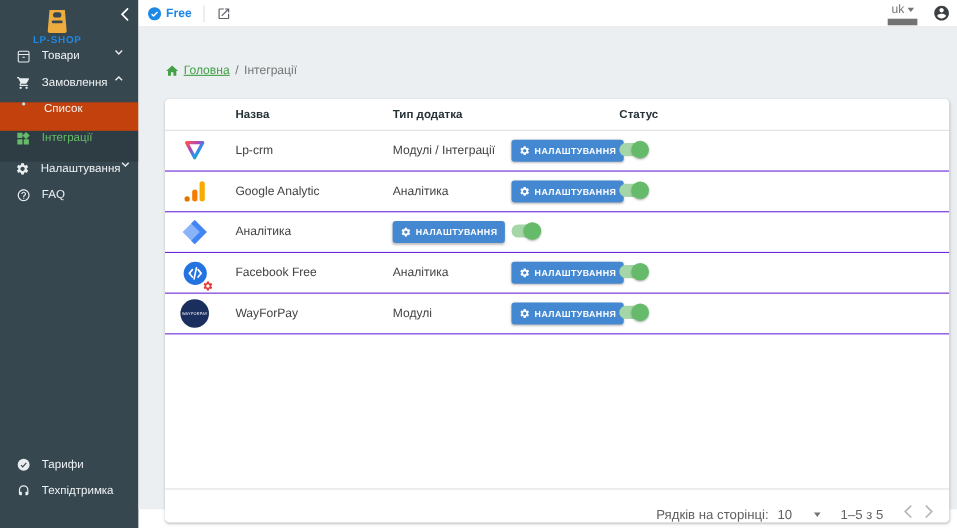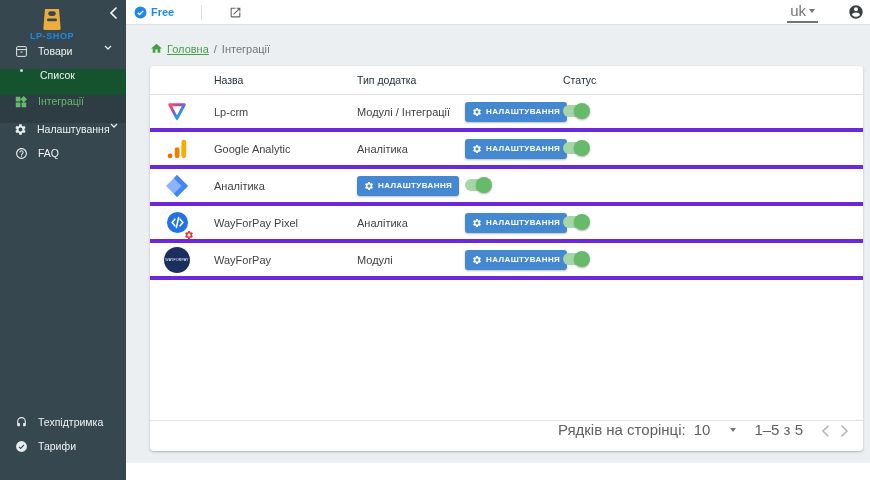--- a/index.html
+++ b/index.html
@@ -10,67 +10,67 @@
   
   .sidebar { width:126px; flex-shrink:0; background:#37474f; display:flex; flex-direction:column; }
   .sb-header { position:relative; height:45px; padding-top:8px;text-align:center; }
   .sb-brandbox { width:104px; display:flex; flex-direction:column; align-items:center; }
   .brand { color:#1e88e5; font-size:9px; font-weight:bold; letter-spacing:.6px; margin-top:1px; }
   .collapse-btn { position:absolute; top:7px; right:9px; cursor:pointer; display:flex; }
   .sb-item { height:24px; display:flex; align-items:flex-start; padding:0 14px; font-size:10.5px;
     color:#eef2f3; cursor:pointer; }
   .sb-item .ic { width:14px; margin-right:10px; display:flex; align-items:center; justify-content:center; }
   .sb-item .chev { margin-left:auto; display:flex; }
-  .sb-item.sub { height:26px; background:#14532d; }
+  .sb-item.sub { height:26px; background:#c2410c; }
   .sb-item.sub .dot { width:3px; height:3px; border-radius:50%; background:#cfd8dc; margin:0 17px 0 6px; }
   .sb-item.active { height:28px; background:#2e3c44; color:#66bb6a; }
   .sb-bottom { margin-top:auto; padding-bottom:16px; }
 
   
   .main { flex:1; display:flex; flex-direction:column; background:#fff; }
   .topbar { height:25px; background:#fff; border-bottom:1px solid #e0e0e0;
-    display:flex; align-items:center; padding:0 6px 0 8px;gap:16px; }
+    display:flex; align-items:center; padding:0 6px 0 8px; }
   .free-badge { display:flex; align-items:center; gap:4px; color:#1e88e5;
     font-size:11px; font-weight:bold; cursor:pointer; }
   .tb-divider { width:1px; height:15px; background:#e0e0e0; margin:0 11px; }
   .tb-spacer { flex:1; }
-  .lang { display:flex; align-items:center; gap:3px; color:#757575; font-size:15px;
-    border-bottom:2px solid #737373; padding:1px 3px 2px; margin-right:14px; cursor:pointer; }
+  .lang { display:flex; align-items:center; gap:3px; color:#757575; font-size:11px;
+    border-bottom:6px solid #737373; padding:1px 3px 2px; margin-right:14px; cursor:pointer; }
   .caret { width:0; height:0; border-left:3.5px solid transparent; border-right:3.5px solid transparent;
     border-top:4px solid #757575; display:inline-block; }
   .iconbtn { display:flex; align-items:center; cursor:pointer; background:none; border:none; }
 
   .content { background:#eceff1; height:438px; }
-  .breadcrumb { height:30px; display:flex; align-items:flex-end; gap:5px; padding-left:24px;
-    font-size:11px; color:#757575; }
+  .breadcrumb { height:30px; display:flex; align-items:center; gap:5px; padding-left:24px;
+    font-size:11px; color:#757575;margin-top:24px; }
   .bc-home { color:#43a047; text-decoration:underline; display:flex; align-items:center; gap:4px; cursor:pointer; }
   .bc-home span { color:#43a047; }
 
   
   .card { margin:11px 7px 0 24px; width:713px; height:385px; background:#fff; border-radius:4px;
     box-shadow:0 1px 3px rgba(0,0,0,.18), 0 1px 1px rgba(0,0,0,.08);
     display:flex; flex-direction:column; overflow:hidden; }
   .thead, .trow { display:grid; grid-template-columns:64px 143px 108px 98px 1fr; align-items:center; }
-  .thead { height:29px; border-bottom:1px solid #e0e0e0; font-size:10.5px; font-weight:normal; color:#263238; }
+  .thead { height:29px; border-bottom:1px solid #e0e0e0; font-size:10.5px; font-weight:bold; color:#263238; }
   .c2{grid-column:2} .c3{grid-column:3} .c5{grid-column:5}
-  .trow { height:37px; border-bottom:4px solid #6d28d9; font-size:11px; color:#424242; }
+  .trow { height:37px; border-bottom:1px solid #6d28d9; font-size:11px; color:#424242; }
   .logo-cell { margin-left:11px; width:32px; height:32px; display:flex; align-items:center; justify-content:center; position:relative; }
   .cfg-btn { display:inline-flex; align-items:center; gap:4px; background:#4588d2; color:#fff;
     font-family:"Liberation Sans",sans-serif; font-size:8px; font-weight:bold; letter-spacing:.4px;
     padding:5px 7px; border:none; border-radius:3px; cursor:pointer;
     box-shadow:0 1px 2px rgba(0,0,0,.25); }
   .toggle { position:relative; width:26px; height:12px; border-radius:6px; background:#bdbdbd;
     display:inline-block; cursor:pointer; }
   .toggle .knob { position:absolute; left:-1px; top:-2px; width:16px; height:16px; border-radius:50%;
     background:#9e9e9e; box-shadow:0 1px 2px rgba(0,0,0,.3); }
   .toggle.on { background:#a5d6a7; }
   .toggle.on .knob { left:auto; right:-1px; background:#66bb6a; }
   .tfill { flex:1; border-bottom:1px solid #e0e0e0; }
-  .tfoot { height:30px; display:flex; align-items:flex-start; justify-content:flex-end;
-    font-size:15px; color:#616161; padding-right:8px; }
+  .tfoot { height:30px; display:flex; align-items:flex-end; justify-content:flex-end;
+    font-size:12px; color:#616161; padding-right:8px; }
   .pg-label { margin-right:8px; }
   .pg-select { display:flex; align-items:center; gap:20px; margin-right:18px; cursor:pointer; }
   .pg-range { margin-right:12px; }
   .pg-btn { background:none; border:none; padding:4px 6px; display:flex; align-items:center; cursor:pointer; }
 
   .wfp { width:26px; height:26px; border-radius:50%; background:#1b2f5e; display:flex;
     align-items:center; justify-content:center; }
   .wfp span { color:#fff; font-size:3.5px; letter-spacing:.2px; }
   .fbp-gear { position:absolute; right:-1px; bottom:-1px; }
 </style>
@@ -112,20 +112,33 @@
               <path d="M3 8.5h18M10 13h4"></path>
             </svg>
         </span>
         <span>Товари</span>
         <span class="chev">
           <svg width="8" height="5" viewBox="0 0 8 5">
               <path d="M1 1l3 3 3-3" stroke="#e8edef" stroke-width="1.3" fill="none"></path>
             </svg>
         </span>
       </div>
+      <div class="sb-item">
+        <span class="ic">
+          <svg width="13" height="13" viewBox="0 0 24 24">
+              <path fill="#e8edef" d="M7 18c-1.1 0-1.99.9-1.99 2S5.9 22 7 22s2-.9 2-2-.9-2-2-2zM1 2v2h2l3.6 7.59-1.35 2.45c-.16.28-.25.61-.25.96 0 1.1.9 2 2 2h12v-2H7.42c-.14 0-.25-.11-.25-.25l.03-.12.9-1.63h7.45c.75 0 1.41-.41 1.75-1.03l3.58-6.49c.08-.14.12-.31.12-.49 0-.55-.45-1-1-1H5.21l-.94-2H1zm16 16c-1.1 0-1.99.9-1.99 2s.89 2 1.99 2 2-.9 2-2-.9-2-2-2z"></path>
+            </svg>
+        </span>
+        <span>Замовлення</span>
+        <span class="chev">
+          <svg width="8" height="5" viewBox="0 0 8 5" style="transform:rotate(180deg)">
+              <path d="M1 1l3 3 3-3" stroke="#e8edef" stroke-width="1.3" fill="none"></path>
+            </svg>
+        </span>
+      </div>
       <div class="sb-item sub">
         <span class="dot"></span>
         <span>Список</span>
       </div>
       <div class="sb-item active">
         <span class="ic">
           <svg width="14" height="14" viewBox="0 0 24 24">
               <path fill="#66bb6a" d="M13 13v8h8v-8h-8zM3 21h8v-8H3v8zM3 3v8h8V3H3zm13.66-1.31L11 7.34 16.66 13l5.66-5.66-5.66-5.65z"></path>
             </svg>
         </span>
@@ -151,33 +164,33 @@
             </svg>
         </span>
         <span>FAQ</span>
       </div>
     </nav>
 
     <div class="sb-bottom">
       <div class="sb-item">
         <span class="ic">
           <svg width="13" height="13" viewBox="0 0 24 24">
-              <path fill="#e8edef" d="M12 2a8 8 0 0 0-8 8v6.5A2.5 2.5 0 0 0 6.5 19H8a1 1 0 0 0 1-1v-4a1 1 0 0 0-1-1H6v-3a6 6 0 0 1 12 0v3h-2a1 1 0 0 0-1 1v4a1 1 0 0 0 1 1h1.5a2.5 2.5 0 0 0 2.5-2.5V10a8 8 0 0 0-8-8z"></path>
-            </svg>
-        </span>
-        <span>Техпідтримка</span>
-      </div>
-      <div class="sb-item">
-        <span class="ic">
-          <svg width="13" height="13" viewBox="0 0 24 24">
               <circle cx="12" cy="12" r="10" fill="#e8edef"></circle>
               <path d="M7.5 12.5l3 3 6-6.5" stroke="#37474f" stroke-width="2" fill="none"></path>
             </svg>
         </span>
         <span>Тарифи</span>
+      </div>
+      <div class="sb-item">
+        <span class="ic">
+          <svg width="13" height="13" viewBox="0 0 24 24">
+              <path fill="#e8edef" d="M12 2a8 8 0 0 0-8 8v6.5A2.5 2.5 0 0 0 6.5 19H8a1 1 0 0 0 1-1v-4a1 1 0 0 0-1-1H6v-3a6 6 0 0 1 12 0v3h-2a1 1 0 0 0-1 1v4a1 1 0 0 0 1 1h1.5a2.5 2.5 0 0 0 2.5-2.5V10a8 8 0 0 0-8-8z"></path>
+            </svg>
+        </span>
+        <span>Техпідтримка</span>
       </div>
     </div>
   </aside>
 
   <div class="main">
 
     <header class="topbar">
       <span class="free-badge">
         <svg width="13" height="13" viewBox="0 0 24 24">
             <circle cx="12" cy="12" r="11" fill="#1e88e5"></circle>
@@ -286,21 +299,21 @@
         <div class="trow">
           <div class="logo-cell">
             <svg width="23" height="23" viewBox="0 0 24 24">
               <circle cx="12" cy="12" r="11" fill="#2374E1"></circle>
               <path d="M9.3 8.5 L6.4 12 L9.3 15.5 M14.7 8.5 L17.6 12 L14.7 15.5 M13.1 6.8 L10.9 17.2" stroke="#fff" stroke-width="1.6" fill="none" stroke-linecap="round"></path>
             </svg>
             <svg class="fbp-gear" width="10" height="10" viewBox="0 0 24 24" style="color:#e53935">
                 <use href="#i-gear"></use>
               </svg>
           </div>
-          <div>WayForPay Pixel</div>
+          <div>Facebook Free</div>
           <div>Аналітика</div>
           <div><button class="cfg-btn">
                 <svg width="10" height="10" viewBox="0 0 24 24" style="color:#fff">
                   <use href="#i-gear"></use>
                 </svg>
                 <span>НАЛАШТУВАННЯ</span>
               </button></div>
           <div><span class="toggle on"><span class="knob"></span></span></div>
         </div>
 

